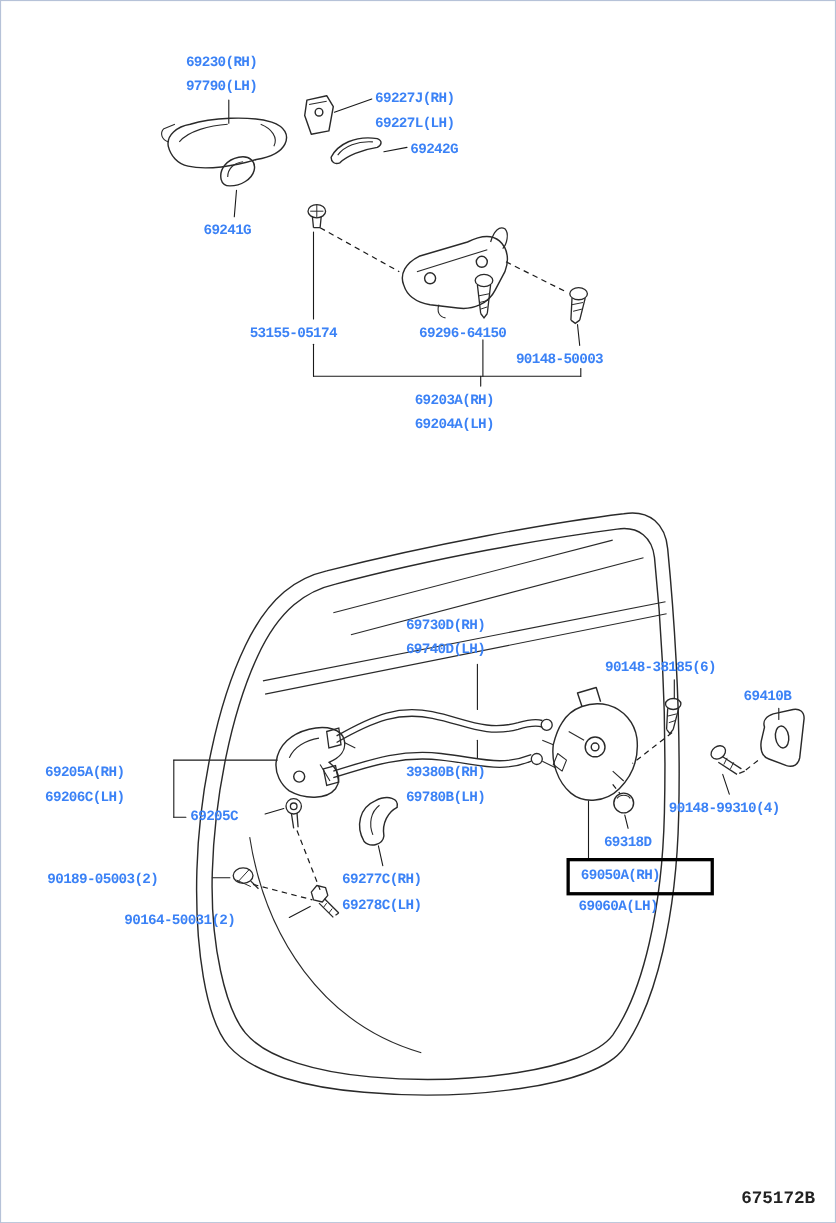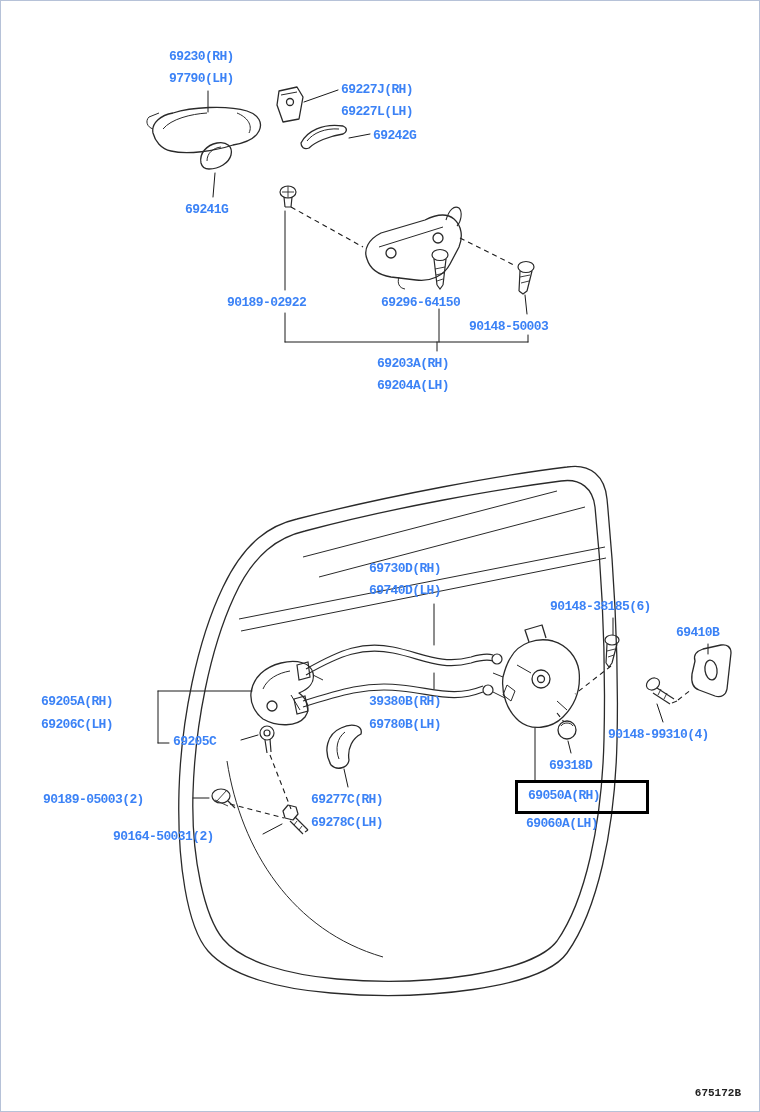--- a/index.html
+++ b/index.html
@@ -24,21 +24,21 @@
   .hl-box{
     position:absolute;
     left:514px;top:779px;
     width:128px;height:28px;
     border:3px solid #000;
   }
   .doc-code{
     position:absolute;
     right:18px;bottom:12px;
     font-weight:700;
-    font-size:11px;
+    font-size:16px;
     color:#222;
     letter-spacing:0;
   }
 </style>
 </head>
 <body>
 
 <div class="page">
 
   <svg class="art" width="758" height="1110" viewBox="0 0 758 1110">
@@ -219,21 +219,21 @@
       <path d="M296,820 L293,824 M301,825 L298,829" stroke-width="0.9"></path>
     </g>
   </svg>
 
   <div class="lbl" style="left:168px;top:45px">69230(RH)</div>
   <div class="lbl" style="left:168px;top:67px">97790(LH)</div>
   <div class="lbl" style="left:340px;top:78px">69227J(RH)</div>
   <div class="lbl" style="left:340px;top:100px">69227L(LH)</div>
   <div class="lbl" style="left:372px;top:124px">69242G</div>
   <div class="lbl" style="left:184px;top:198px">69241G</div>
-  <div class="lbl" style="left:226px;top:291px">90189-02922</div>
+  <div class="lbl" style="left:226px;top:291px">53155-05174</div>
   <div class="lbl" style="left:380px;top:291px">69296-64150</div>
   <div class="lbl" style="left:468px;top:315px">90148-50003</div>
   <div class="lbl" style="left:376px;top:352px">69203A(RH)</div>
   <div class="lbl" style="left:376px;top:374px">69204A(LH)</div>
 
   <div class="lbl" style="left:368px;top:557px">69730D(RH)</div>
   <div class="lbl" style="left:368px;top:579px">69740D(LH)</div>
   <div class="lbl" style="left:549px;top:595px">90148-38185(6)</div>
   <div class="lbl" style="left:675px;top:621px">69410B</div>
   <div class="lbl" style="left:40px;top:690px">69205A(RH)</div>

